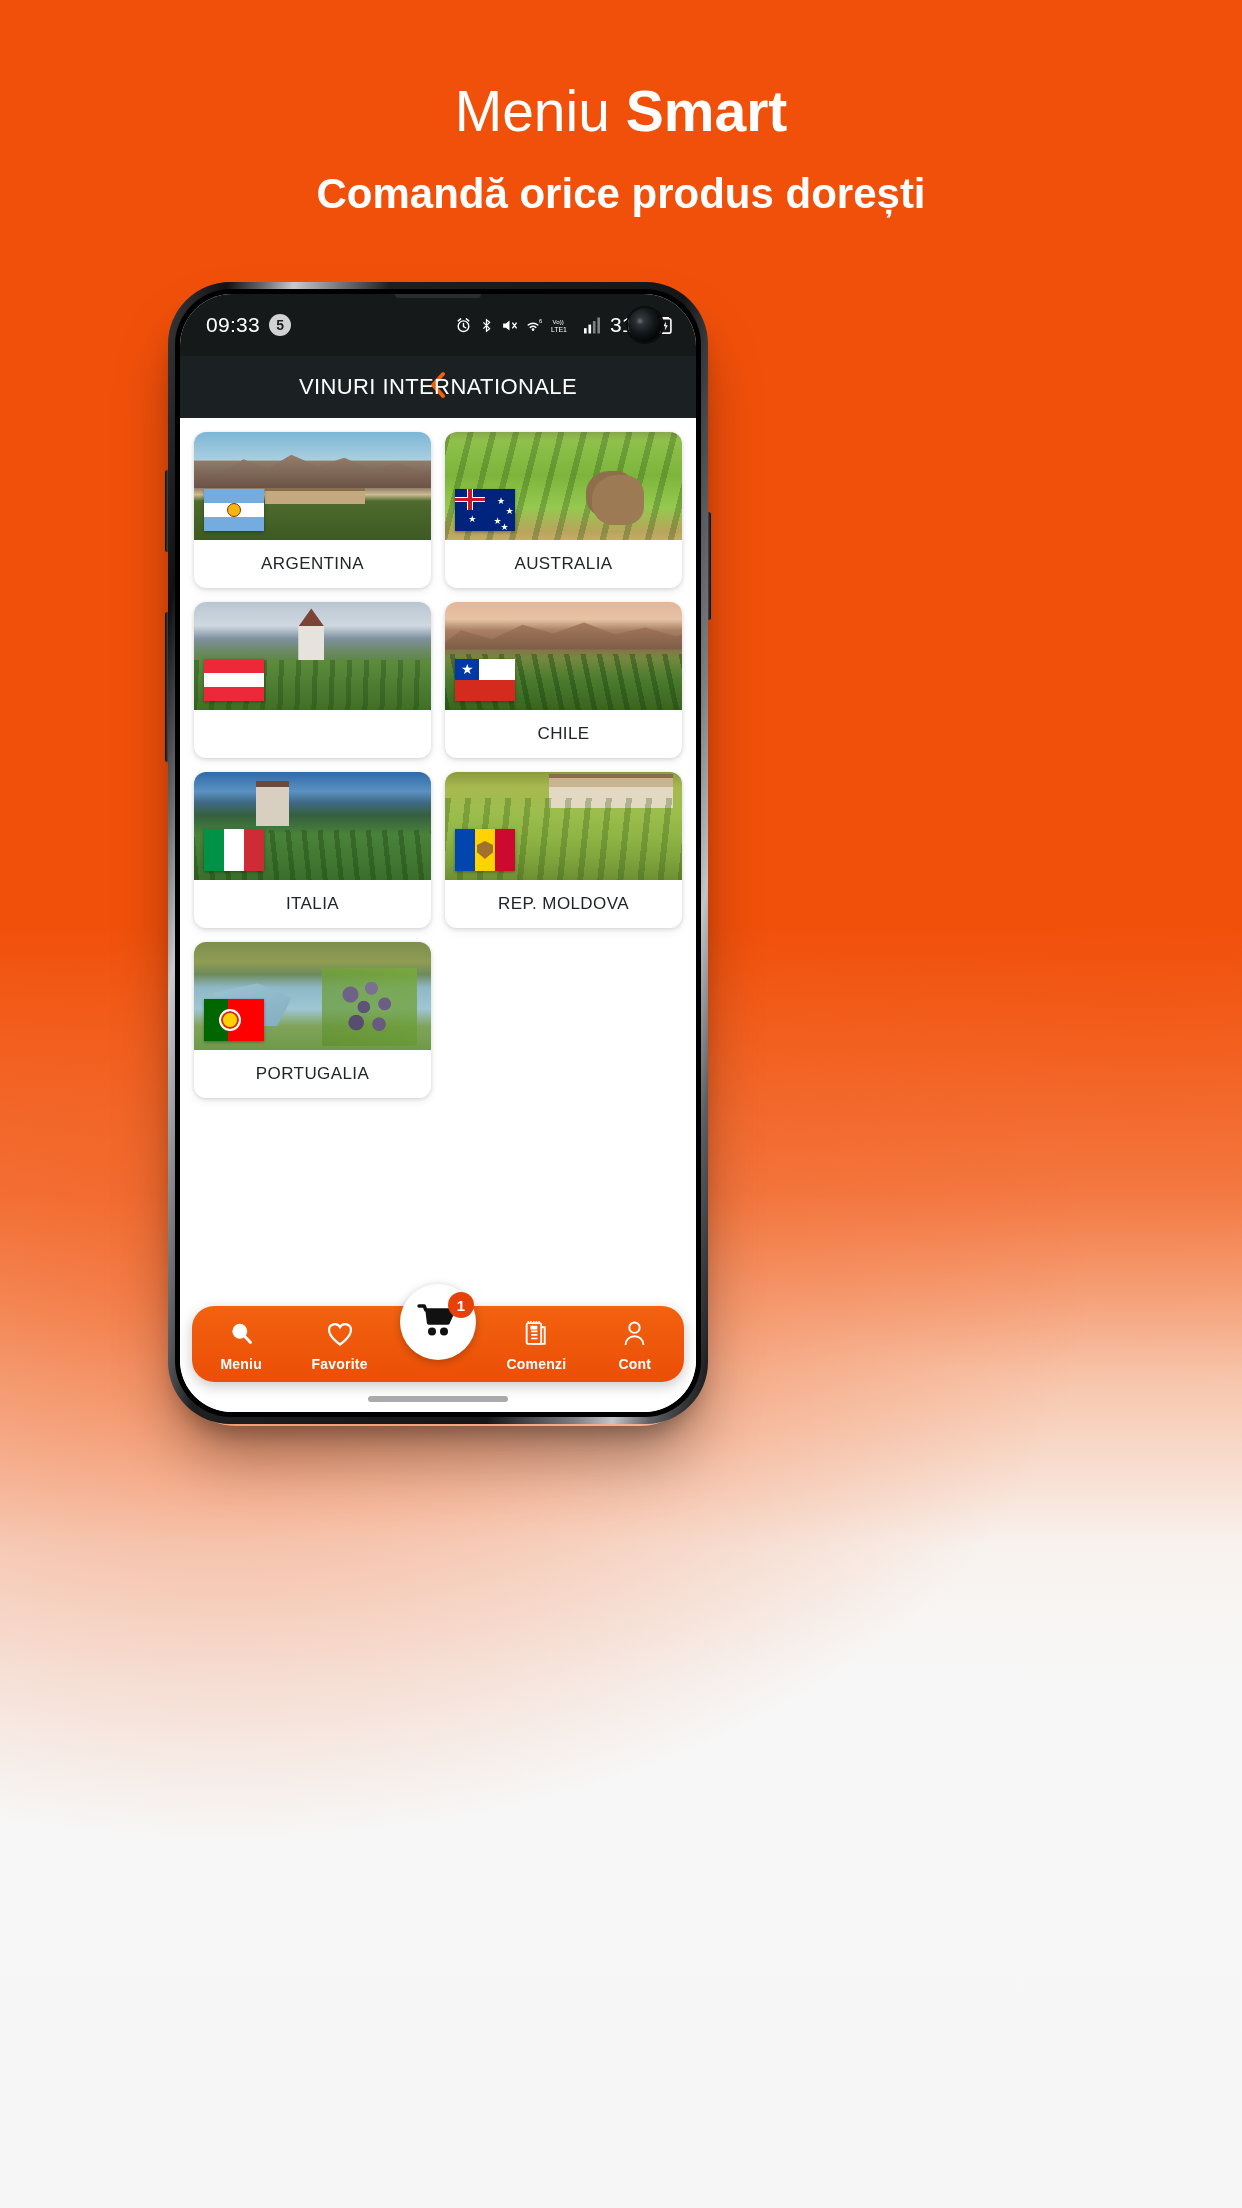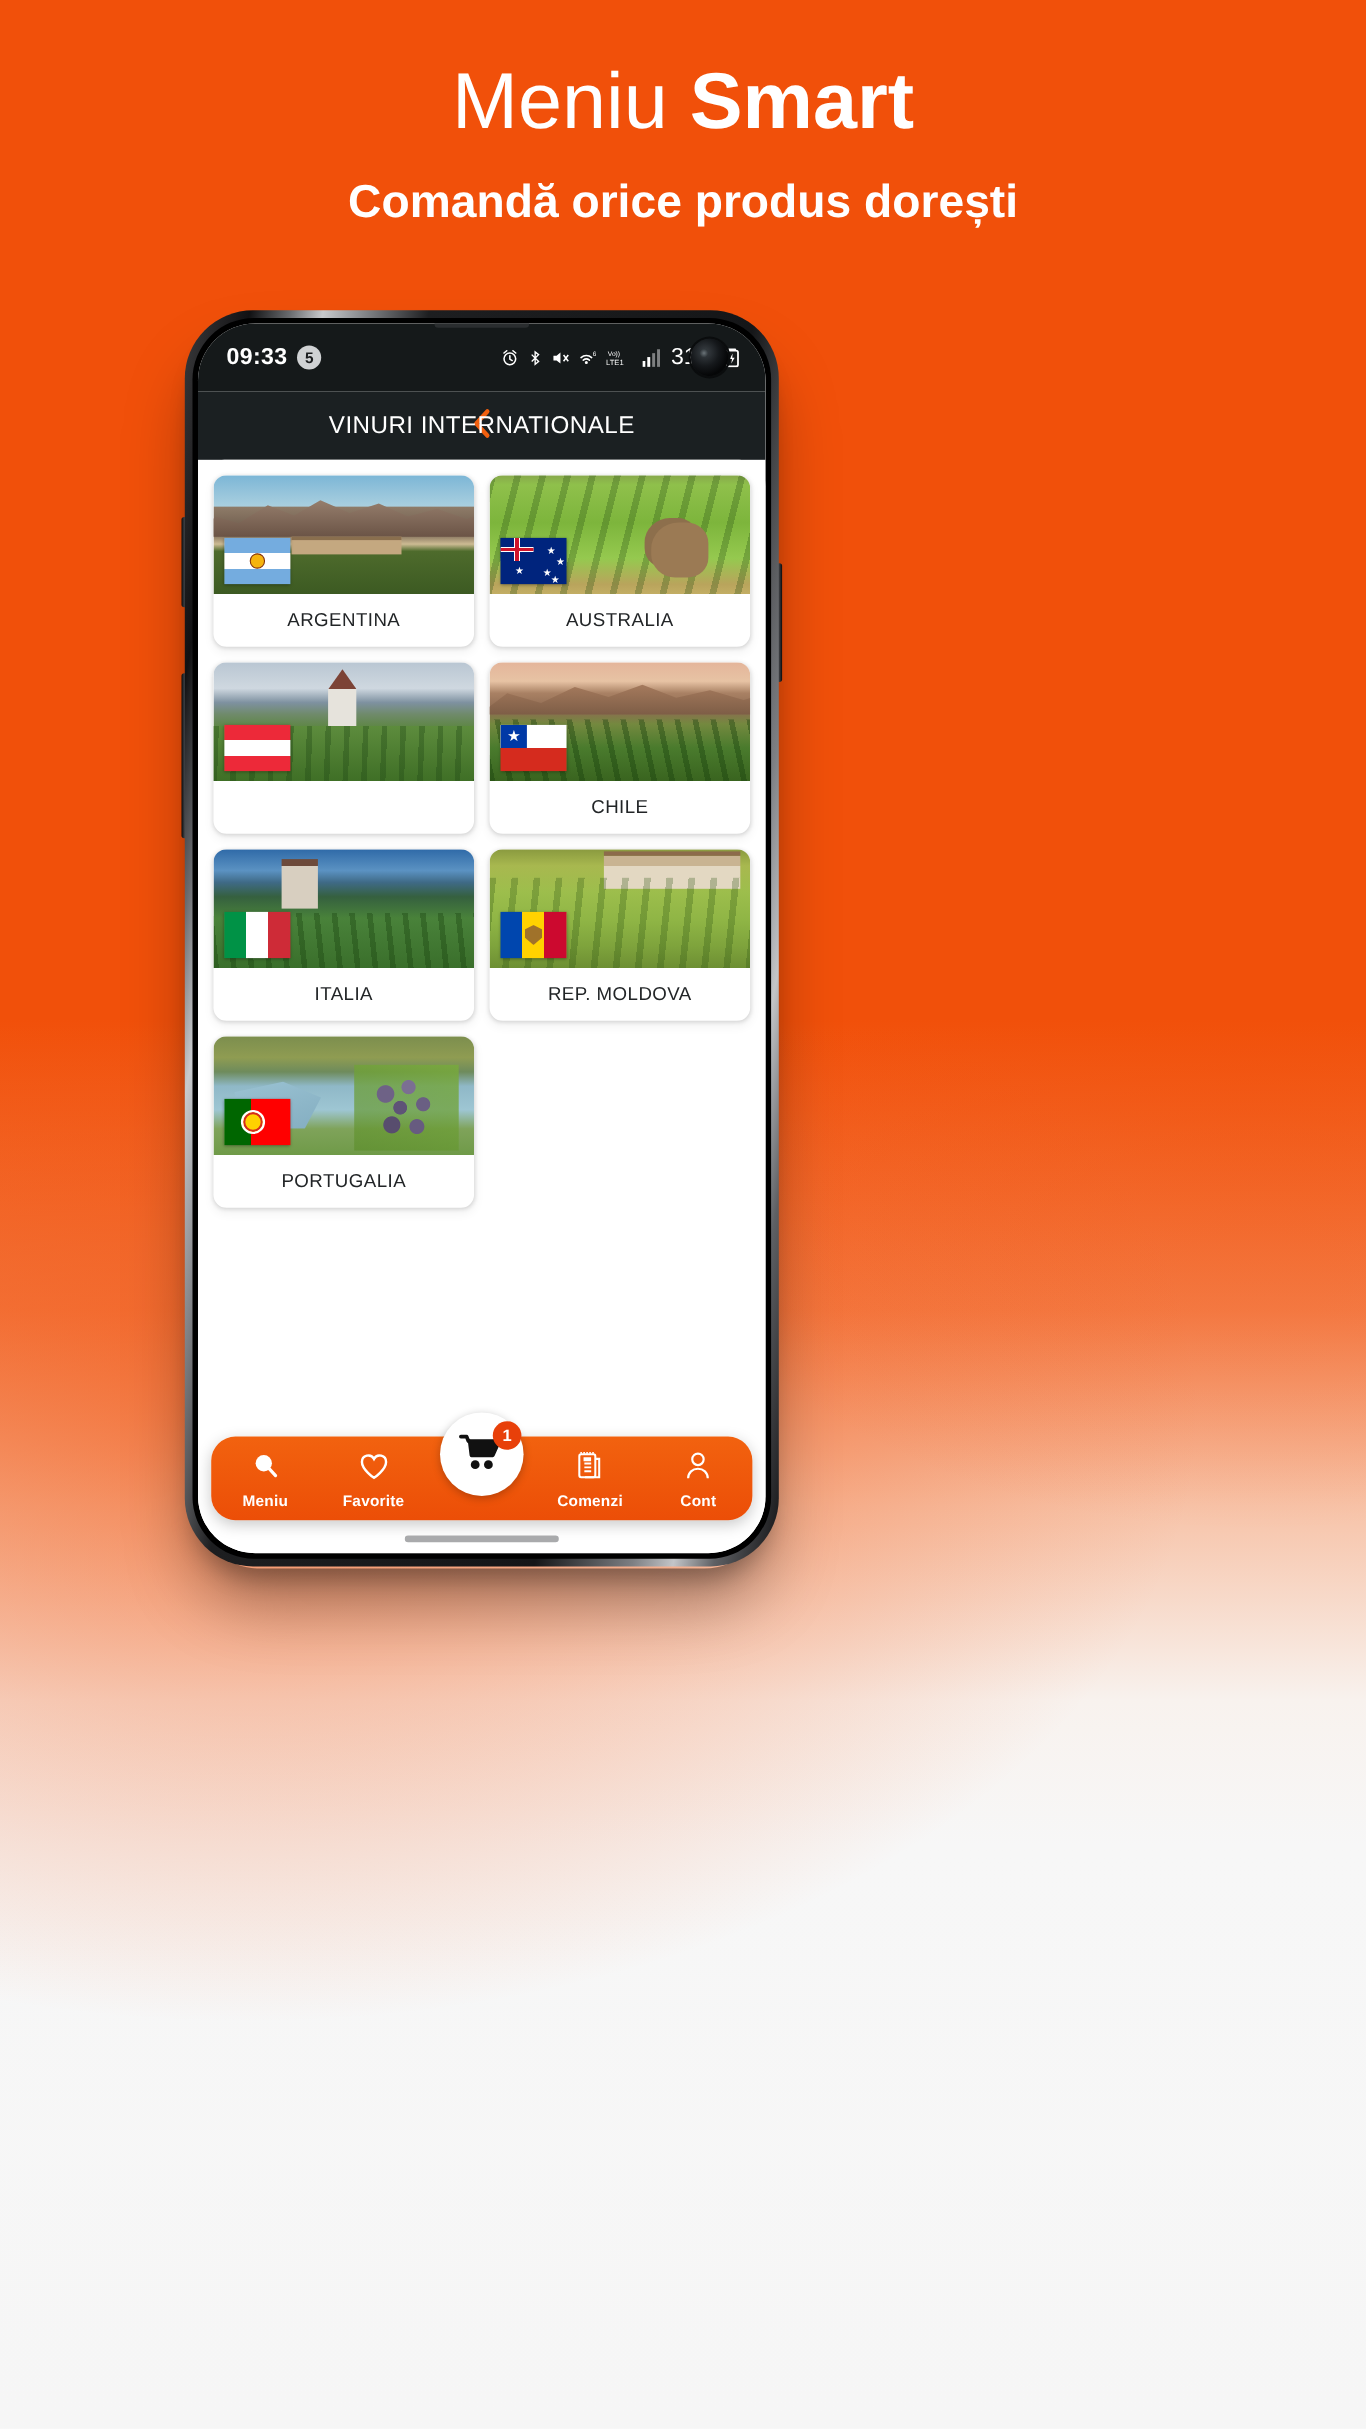--- a/index.html
+++ b/index.html
@@ -31,22 +31,22 @@
     background: radial-gradient(ellipse 1000px 700px at 92% 44%, rgba(241,80,10,0.35) 0%, rgba(241,80,10,0.0) 60%);
     pointer-events: none;
   }
 
   
   .hero {
     position: absolute; top: 0; left: 0; width: 1242px;
     text-align: center; z-index: 5;
   }
   .hero-title {
-    margin-top: 55px;
-    font-size: 72px;
+    margin-top: 82px;
+    font-size: 57px;
     line-height: 1.05;
     color: #FFFFFF;
     font-weight: 400;
     letter-spacing: 0px;
   }
   .hero-title .strong { font-weight: 700; }
   .hero-sub {
     margin-top: 28px;
     font-size: 42px;
     color: #FFFFFF;
@@ -105,21 +105,21 @@
     background: #15191A;
     display: flex; align-items: center;
     padding: 0 24px 0 26px;
     color: #FFFFFF;
   }
   .sb-earpiece {
     position: absolute; left: 50%; transform: translateX(-50%);
     top: -3px; width: 86px; height: 7px; border-radius: 4px;
     background: #2a2d2f;
   }
-  .sb-time { font-size: 21px; font-weight: 700; letter-spacing: 0.3px; }
+  .sb-time { font-size: 21px; font-weight: 400; letter-spacing: 0.3px; }
   .sb-badge {
     margin-left: 9px;
     width: 22px; height: 22px; border-radius: 11px;
     background: #d0d2d4; color: #1b1d1f;
     font-size: 14px; font-weight: 700;
     display: flex; align-items: center; justify-content: center;
   }
   .sb-spacer { flex: 1; }
   .sb-icons { display: flex; align-items: center; gap: 7px; }
   .sb-icons svg { display: block; }

